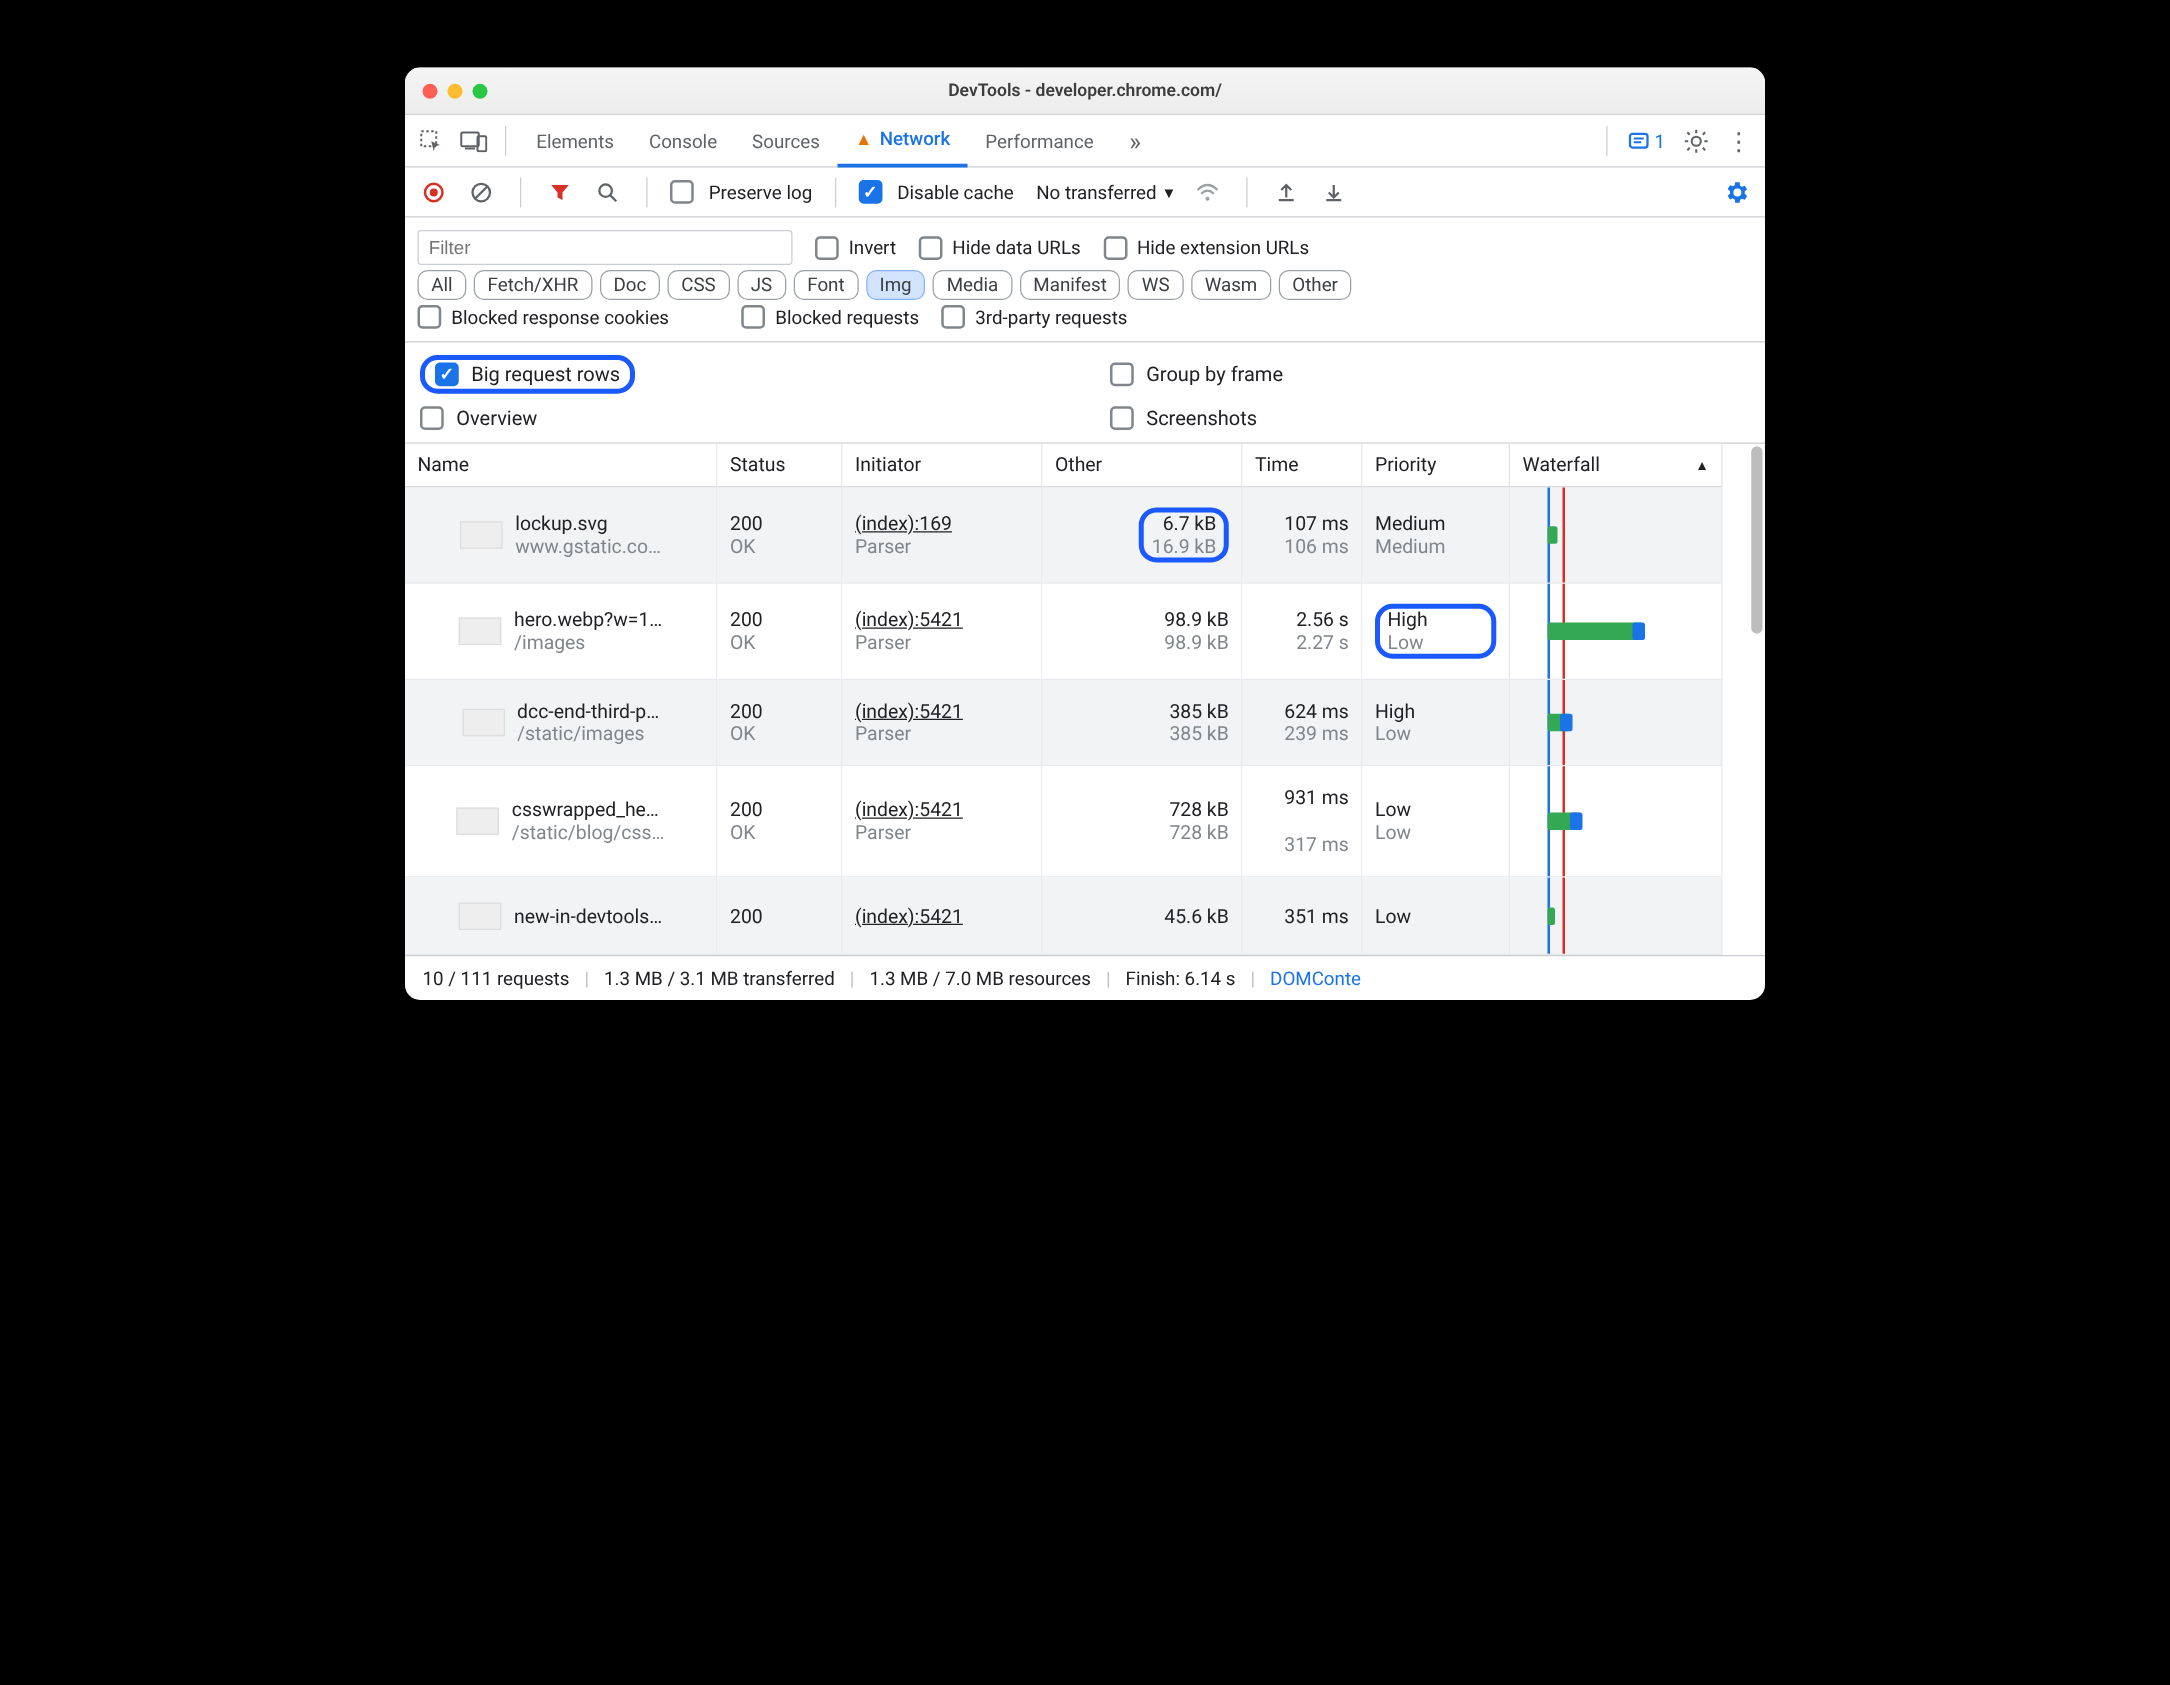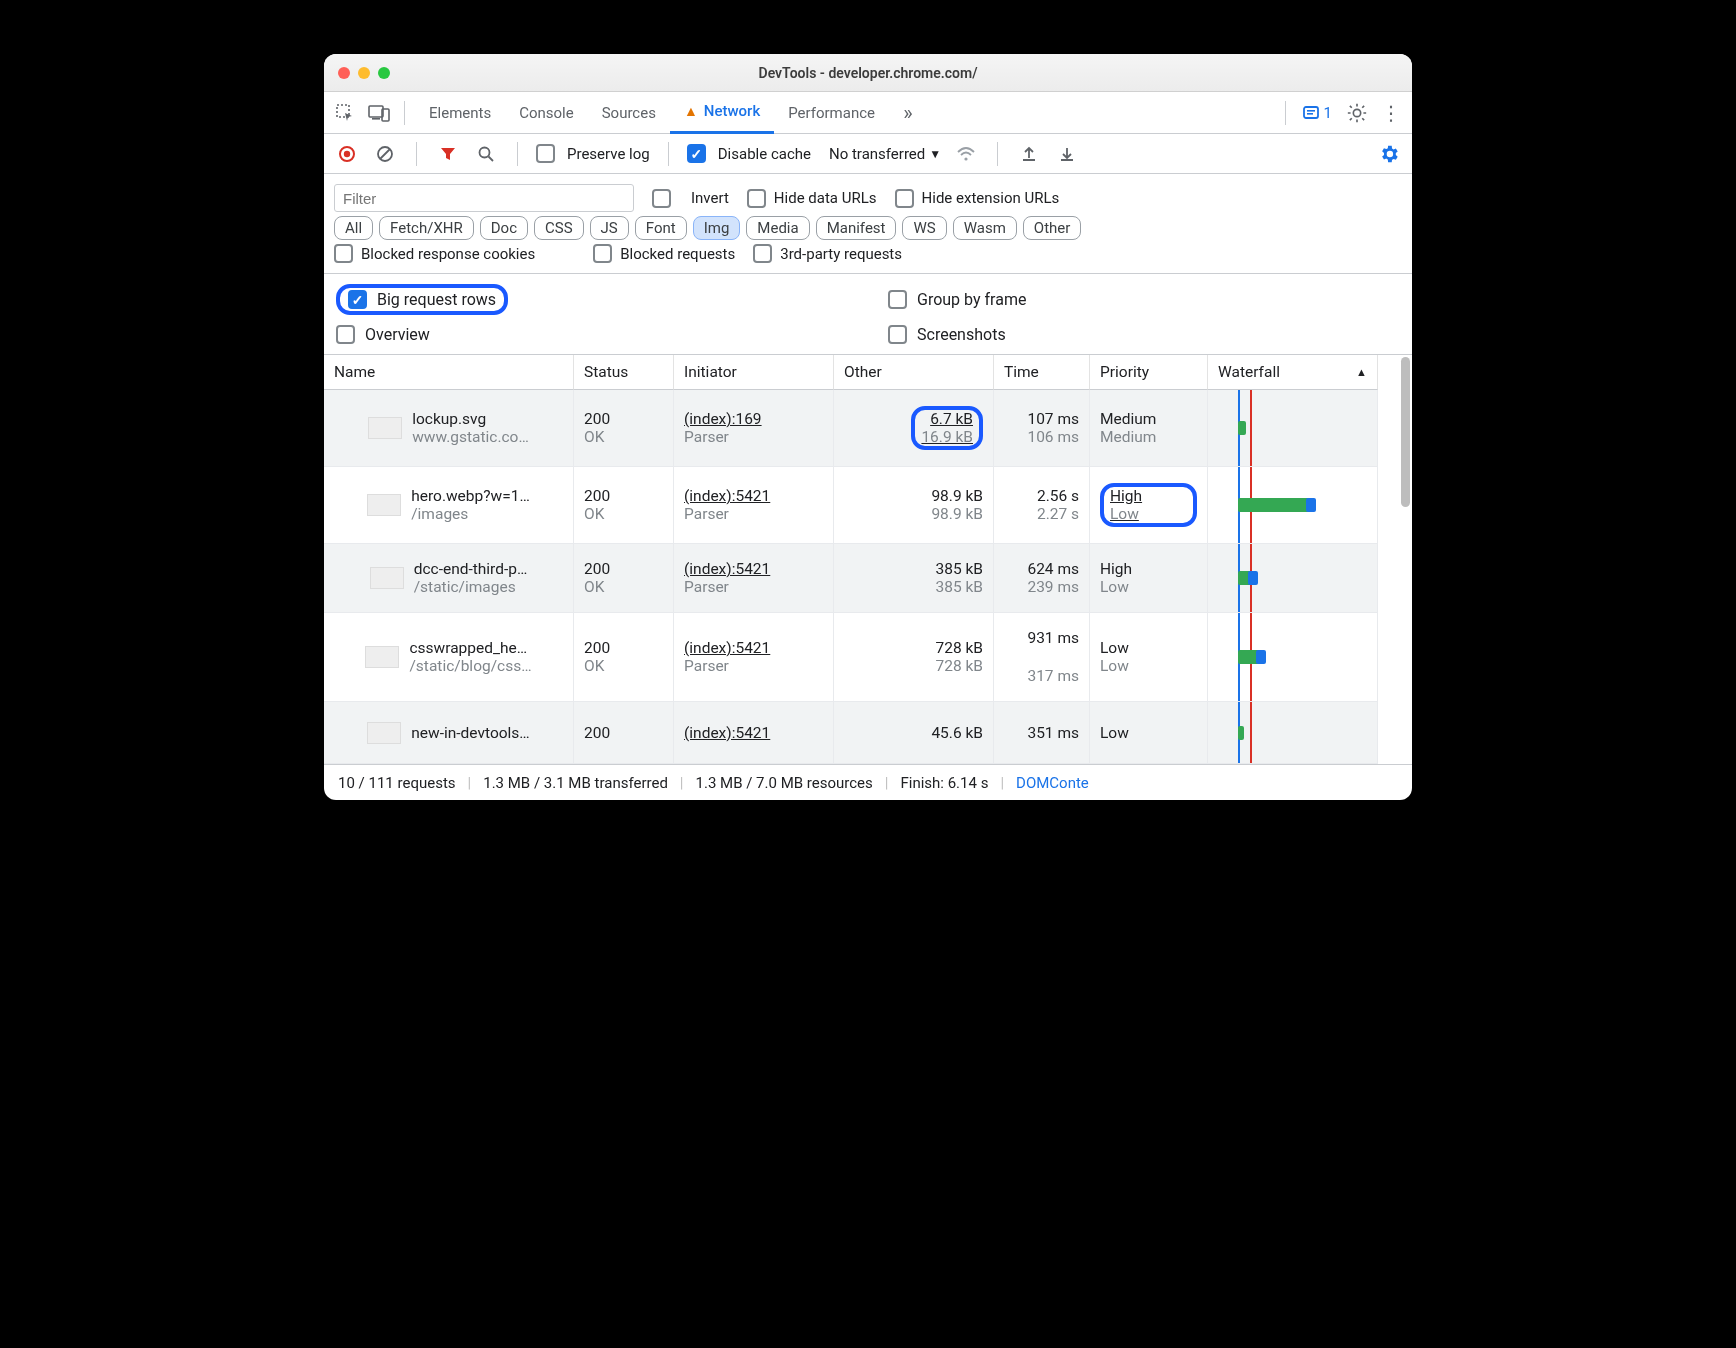--- a/index.html
+++ b/index.html
@@ -121,21 +121,21 @@
     color:var(--text-dark);
   }
   .cell .sub { color:#80868b; }
   .cell.right { align-items:flex-end; }
   .namecell { flex-direction:row; align-items:center; gap:10px; }
   .thumb { width:34px; height:22px; background:#eee; border:1px solid #ddd; flex-shrink:0;}
   .namecol { display:flex; flex-direction:column; overflow:hidden;}
   .namecol span { white-space:nowrap; overflow:hidden; text-overflow:ellipsis; max-width:180px;}
   .annot-cell {
     border:4px solid var(--annotation); border-radius:14px;
-    padding:0 6px; display:inline-flex; flex-direction:column; align-items:flex-end;text-decoration:underline;
+    padding:0 6px; display:inline-flex; flex-direction:column; align-items:flex-end;
   }
   
   .wf { position:relative; padding:0 4px; }
   .wf .vline { position:absolute; top:0; bottom:0; width:2px; }
   .wf .blue { background:#1a73e8; left:30px;}
   .wf .red  { background:#d93025; left:42px;}
   .bar { position:absolute; height:14px; border-radius:2px; }
   
   .statusbar {
     height:36px; border-top:1px solid var(--border-gray);
@@ -275,21 +275,21 @@
     <div class="ibtn">
       <svg width="22" height="22" viewBox="0 0 24 24">
           <path fill="#1a73e8" d="M19.4 13a7.5 7.5 0 000-2l2.1-1.6-2-3.4-2.5 1a7.5 7.5 0 00-1.7-1L15 3h-4l-.3 2.6a7.5 7.5 0 00-1.7 1l-2.5-1-2 3.4L6.6 11a7.5 7.5 0 000 2l-2.1 1.6 2 3.4 2.5-1a7.5 7.5 0 001.7 1L11 21h4l.3-2.6a7.5 7.5 0 001.7-1l2.5 1 2-3.4L19.4 13zM13 15.5A3.5 3.5 0 1116.5 12 3.5 3.5 0 0113 15.5z"></path>
         </svg>
     </div>
   </div>
 
   <div class="filterbar">
     <div class="frow">
       <input class="filter-input" placeholder="Filter" style="">
-      <span style="display:flex;align-items:center;gap:20px;">
+      <span style="display:flex;align-items:center;gap:8px;">
         <span class="checkbox"></span>
         <span>Invert</span>
       </span>
       <span style="display:flex;align-items:center;gap:8px;">
         <span class="checkbox"></span>
         <span>Hide data URLs</span>
       </span>
       <span style="display:flex;align-items:center;gap:8px;">
         <span class="checkbox"></span>
         <span>Hide extension URLs</span>

